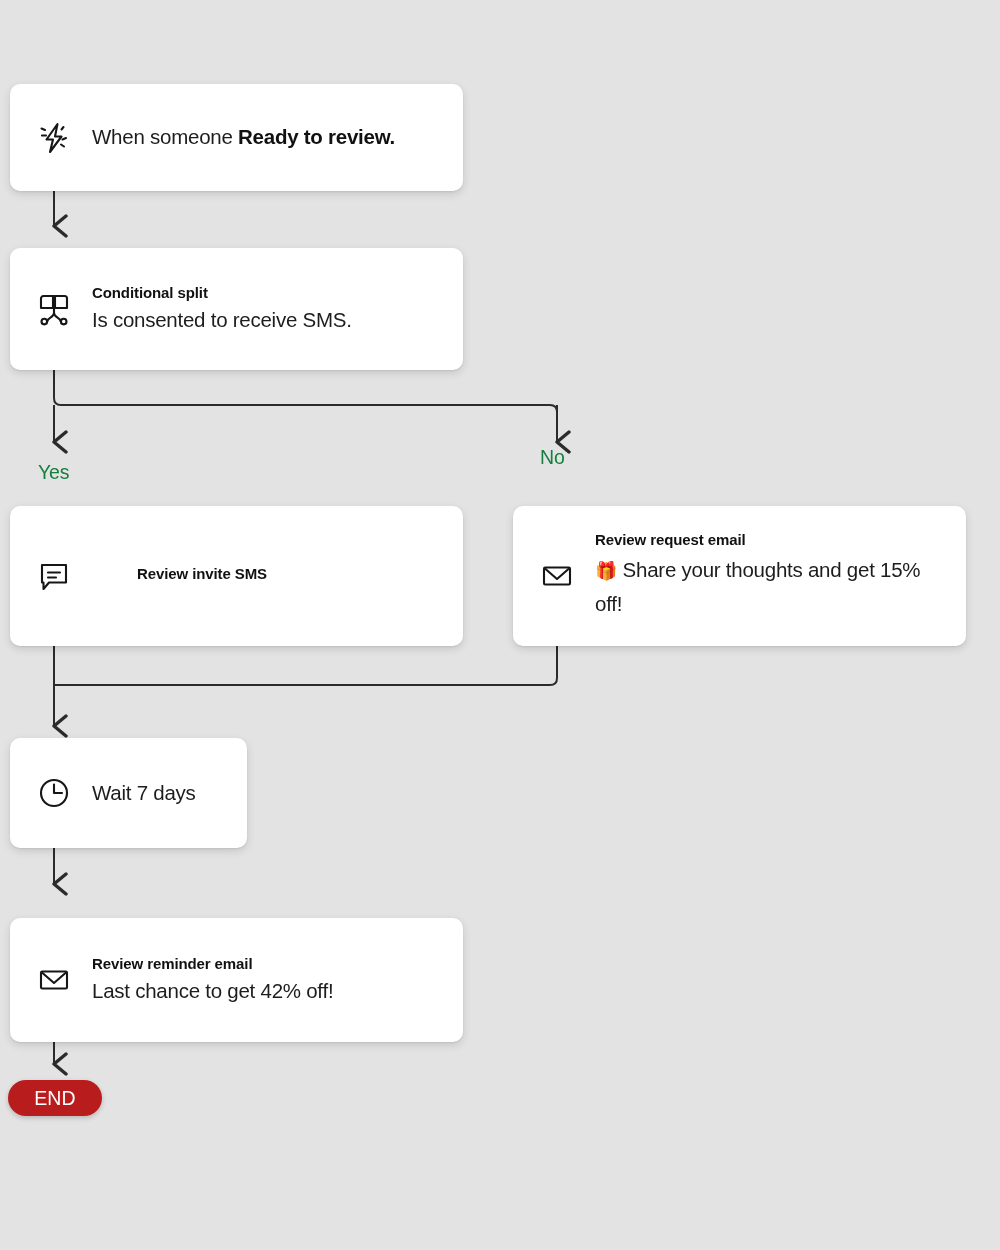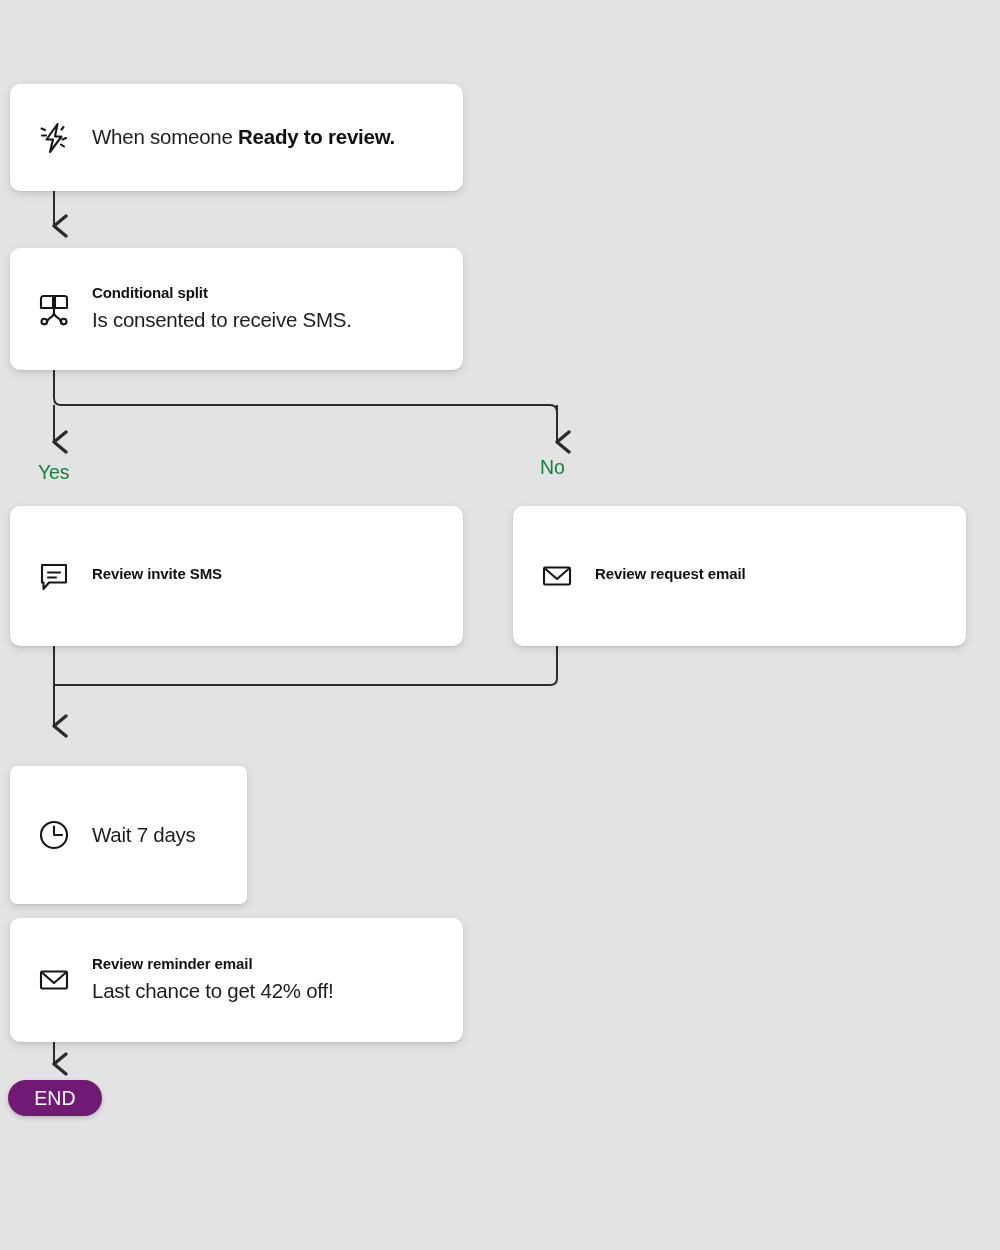--- a/index.html
+++ b/index.html
@@ -75,47 +75,47 @@
   }
   .card-text-single b { font-weight: bold; color: #111; }
   .emoji {
     font-family: "DejaVu Sans", sans-serif;
     font-size: 18px;
   }
 
   
   #card-trigger   { left: 10px;  top: 84px;  width: 453px; height: 107px; }
   #card-split     { left: 10px;  top: 248px; width: 453px; height: 122px; align-items: center; }
-  #card-sms       { left: 10px;  top: 506px; width: 453px; height: 140px; }
+  #card-sms       { left: 10px;  top: 506px; width: 453px; height: 140px; gap: 45px; }
   #card-email     { left: 513px; top: 506px; width: 453px; height: 140px; }
-  #card-wait      { left: 10px;  top: 766px; width: 237px; height: 138px; border-radius: 7px; }
+  #card-wait      { left: 10px;  top: 738px; width: 237px; height: 110px; }
   #card-reminder  { left: 10px;  top: 902px; width: 453px; height: 124px; margin-top: 16px; }
 
   
   .branch-label {
     position: absolute;
     z-index: 2;
     font-size: 19.5px;
     color: #15803d;
     letter-spacing: -0.1px;
     white-space: nowrap;
   }
   #label-yes { left: 38px;  top: 461px; }
-  #label-no  { left: 540px; top: 456px; }
+  #label-no  { left: 540px; top: 446px; }
 
   
   #end-pill {
     position: absolute;
     z-index: 2;
     left: 8px;
     top: 1080px;
     width: 94px;
     height: 36px;
     border-radius: 18px;
-    background: #701a75;
+    background: #b91c1c;
     color: #ffffff;
     font-size: 19.5px;
     letter-spacing: 0.1px;
     display: flex;
     align-items: center;
     justify-content: center;
     box-shadow: 0 2px 5px rgba(0,0,0,0.2);
   }
 </style>
 </head>
@@ -203,20 +203,21 @@
 
   <div class="card" id="card-email">
     <div class="card-icon">
       <svg width="40" height="40" viewBox="0 0 40 40" fill="none" stroke="#161616" stroke-width="2.1" stroke-linecap="round" stroke-linejoin="round">
         <rect x="7" y="11.5" width="26" height="17" rx="1.2"></rect>
         <path d="M8.5 13 L20 23 L31.5 13"></path>
       </svg>
     </div>
     <div class="card-body">
       <div class="card-title">Review request email</div>
+      <div class="card-text"><span class="emoji">🎁</span><span> Share your thoughts and get 15% off!</span></div>
     </div>
   </div>
 
   <div class="card" id="card-wait">
     <div class="card-icon">
       <svg width="40" height="40" viewBox="0 0 40 40" fill="none" stroke="#161616" stroke-width="2.1" stroke-linecap="round" stroke-linejoin="round">
         <circle cx="20" cy="20" r="13"></circle>
         <path d="M20 11.5 V20 H28"></path>
       </svg>
     </div>

